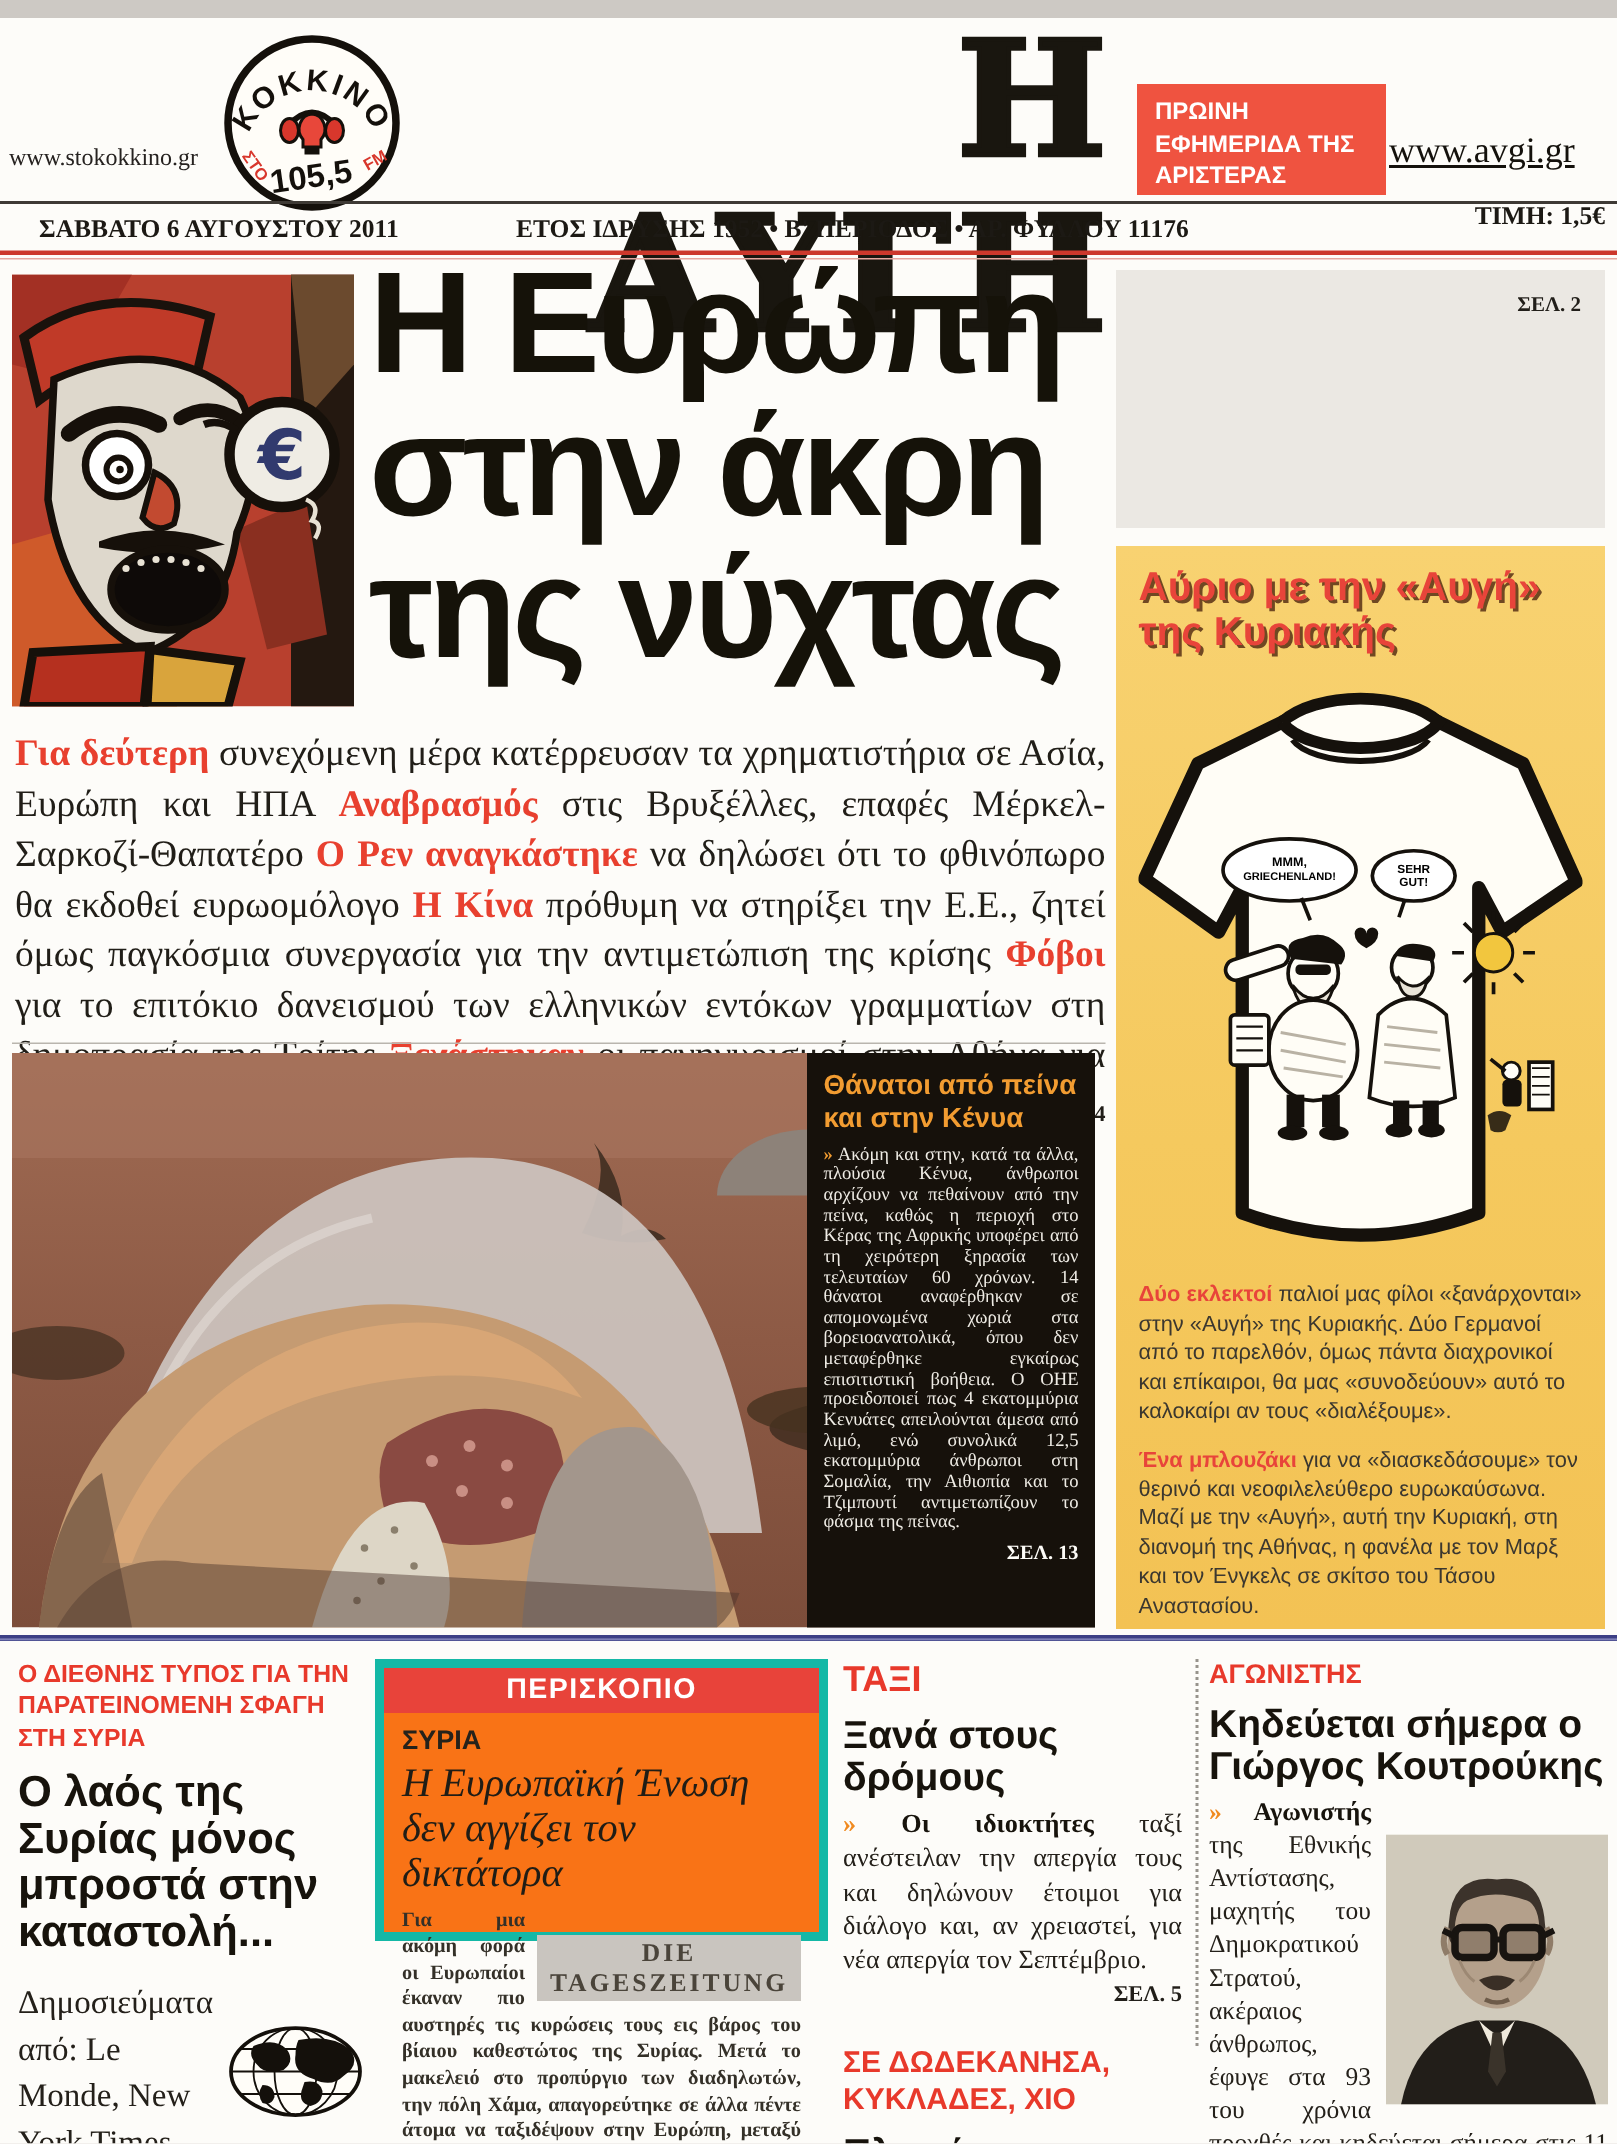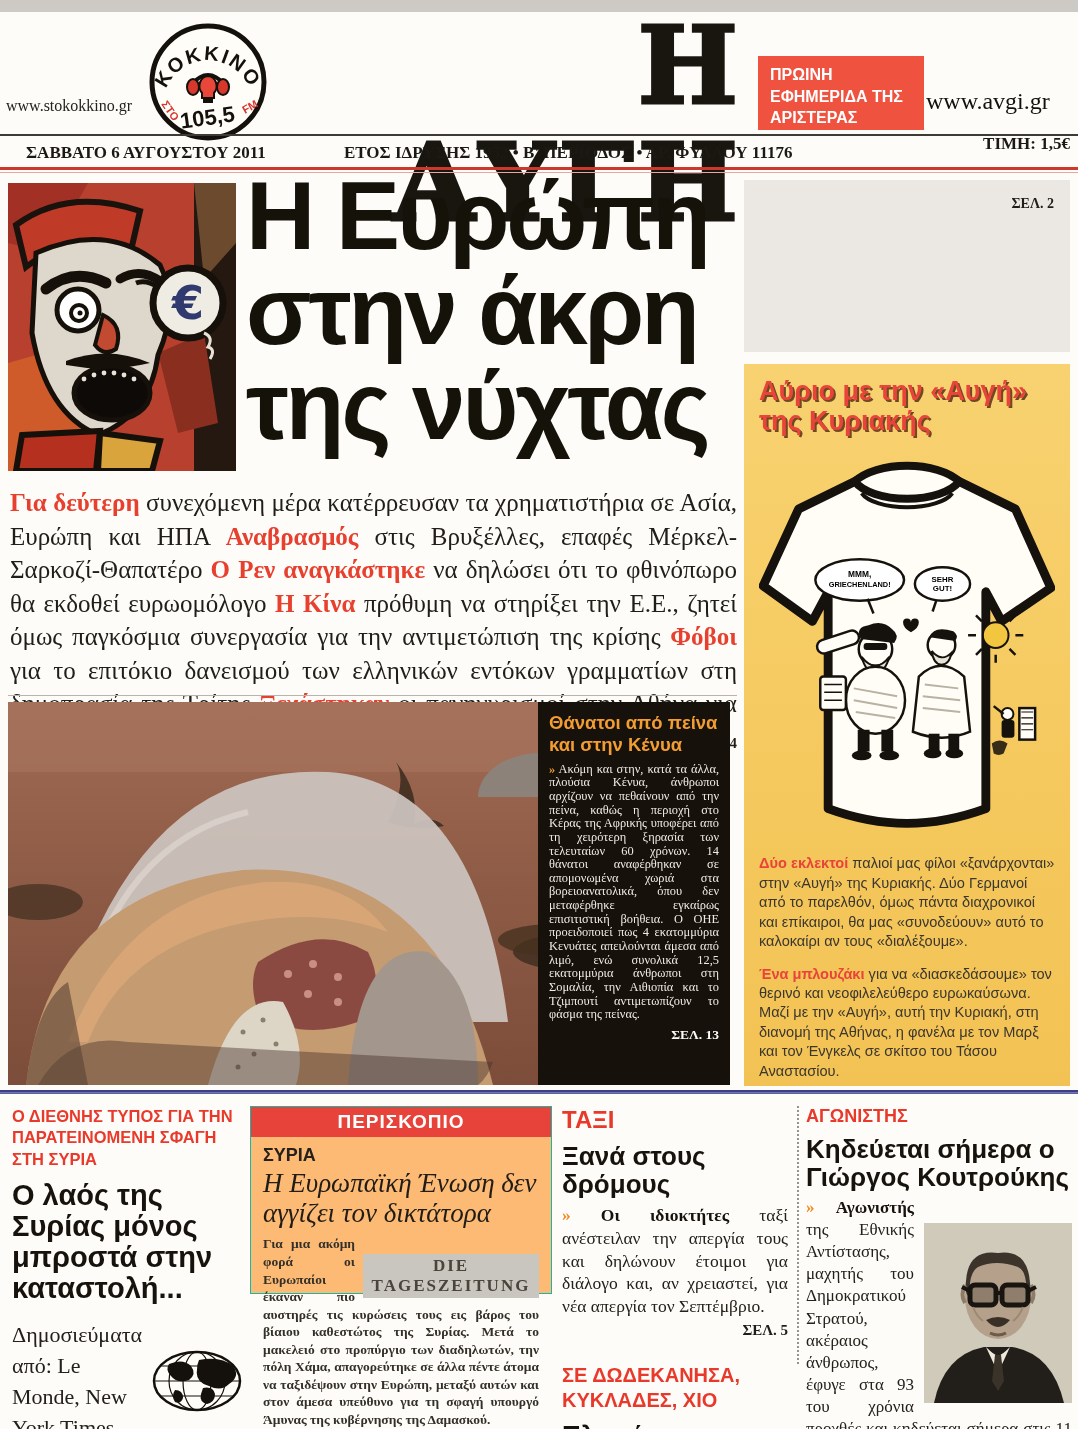--- a/index.html
+++ b/index.html
@@ -8,21 +8,21 @@
   .abs{position:absolute;}
   .topstrip{left:0;top:0;width:1078px;height:12px;background:#cdc9c4;}
   
   .radio-url{left:6px;top:97px;font:16px "Liberation Serif",serif;color:#262220;}
   .logo-svg{left:148px;top:22px;}
   .masthead{left:264px;top:8px;width:478px;text-align:right;margin:0;
             font-family:"DejaVu Serif",serif;font-weight:bold;font-size:106px;line-height:1.1;
             color:#19160f;letter-spacing:4px;-webkit-text-stroke:3px #19160f;}
   .tagline{left:758px;top:56px;width:166px;height:74px;background:#ef5340;color:#fff;
            font-weight:bold;font-size:16px;line-height:1.35;padding:8px 0 0 12px;box-sizing:border-box;}
-  .site-url{left:926px;top:88px;font:24px "Liberation Serif",serif;color:#14110c;}
+  .site-url{left:926px;top:88px;font:24px "Liberation Serif",serif;color:#14110c;text-decoration:underline;}
   
   .dateline-ruletop{left:0;top:134px;width:1078px;height:2px;background:#3e3a35;}
   .date-left{left:26px;top:143px;font:bold 17px "Liberation Serif",serif;}
   .issue-info{left:344px;top:143px;font:bold 17px "Liberation Serif",serif;}
   .price{right:8px;top:134px;font:bold 17px "Liberation Serif",serif;}
   .redrule{left:0;top:167px;width:1078px;height:3px;background:#cc382c;}
   .redrule2{left:0;top:172px;width:1078px;height:1px;background:#e5a79f;}
   
   .mural{left:8px;top:183px;}
   .main-headline{left:246px;top:168px;width:494px;font-weight:bold;font-size:96px;line-height:.99;
@@ -57,21 +57,21 @@
   .kenya-ref{text-align:right;font:bold 13.5px "Liberation Serif",serif;color:#fdfcf8;margin-top:5px;}
   .navyrule{left:0;top:1090px;width:1078px;height:4px;background:linear-gradient(180deg,#3c3f85 45%,#8a8cc0 70%,#3c3f85 100%);}
   
   .kicker{color:#e8392b;font-weight:bold;}
   .pref{font:bold 15px "Liberation Serif",serif;text-align:right;color:#211e19;}
   .col1{left:12px;top:1106px;width:231px;}
   .col1 .kicker{font-size:16.5px;line-height:1.3;}
   .col1 h2{margin:10px 0 0;font-size:29px;line-height:1.07;color:#17130c;}
   .col1 .body{margin-top:16px;font:22px/1.4 "Liberation Serif",serif;color:#24201a;}
   .globe{float:right;margin:30px 0 2px 6px;}
-  .col2{left:250px;top:1106px;width:302px;height:188px;border:1px solid #14b8a6;background:#fdba74;box-sizing:border-box;}
+  .col2{left:250px;top:1106px;width:302px;height:188px;border:6px solid #14b8a6;background:#f97316;box-sizing:border-box;}
   .col2-band{height:30px;background:#e8433a;color:#fff;font-weight:bold;font-size:19px;letter-spacing:1px;
              text-align:center;line-height:30px;}
   .col2-inner{padding:8px 12px 0;}
   .col2 .kicker2{font-weight:bold;font-size:18px;color:#26221b;}
   .col2 h2{margin:2px 0 7px;font-family:"Liberation Serif",serif;font-style:italic;font-weight:normal;
            font-size:27px;line-height:1.12;color:#201d16;}
   .col2 .body{font:bold 13.5px/1.3 "Liberation Serif",serif;color:#343028;text-align:justify;margin:0;}
   .dz-box{float:right;width:172px;margin:19px 0 3px 8px;background:#c9c5bf;color:#4a443a;
           font:bold 17px "Liberation Serif",serif;letter-spacing:2px;text-align:center;padding:2px 2px;}
   .col3{left:562px;top:1106px;width:226px;}

